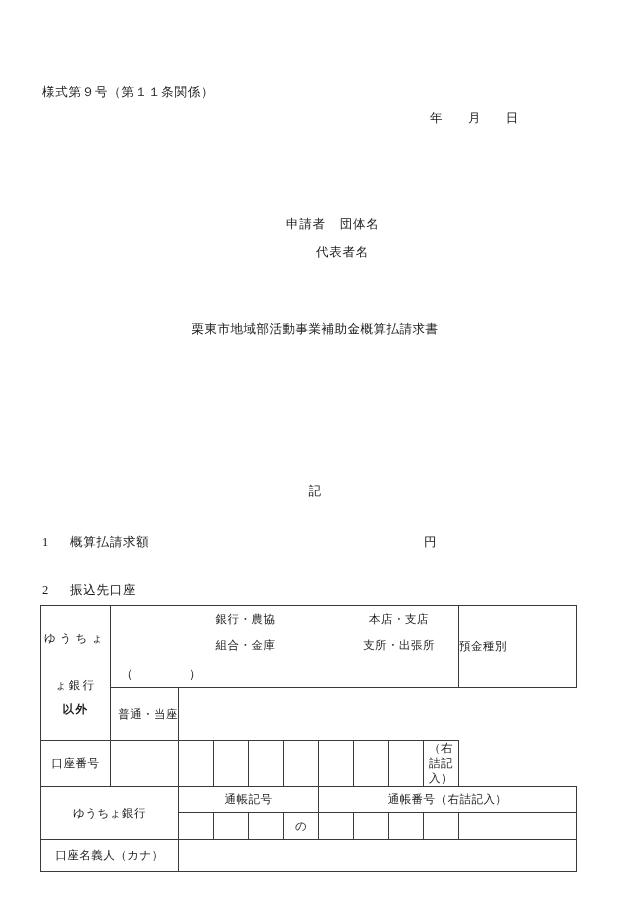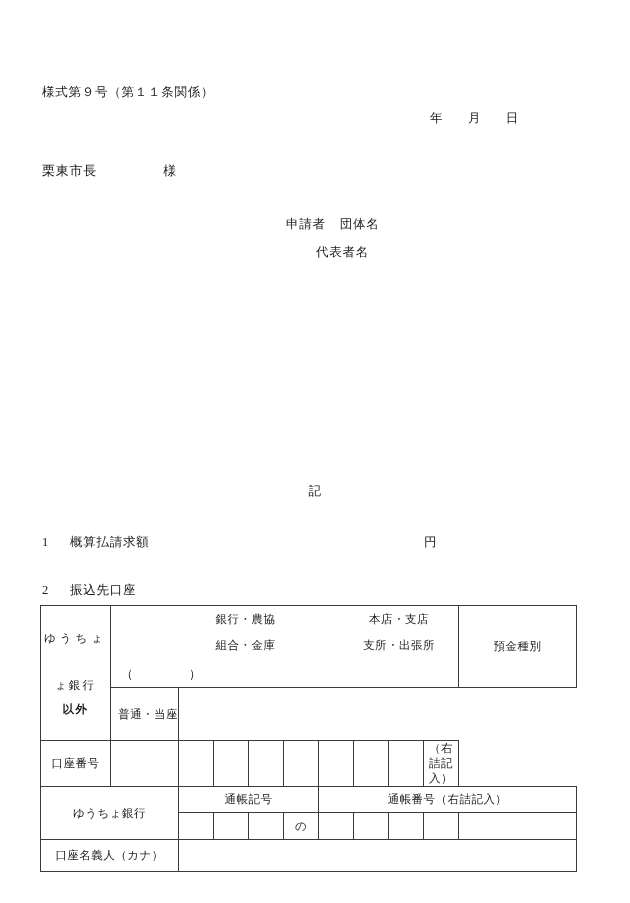--- a/index.html
+++ b/index.html
@@ -175,30 +175,27 @@
 <div class="page">
 
   <div class="abs form-no jp">様式第９号（第１１条関係）</div>
 
   <div class="abs date-line jp">
     <span class="g">年</span>
     <span class="g">月</span>
     <span class="g">日</span>
   </div>
 
-  <div class="abs addressee jp">
-    <span>栗東市長</span>
-    <span class="sama">様</span>
-  </div>
 
   <div class="abs applicant-1 jp">
     <span>申請者</span><span class="sp"></span><span>団体名</span>
   </div>
   <div class="abs applicant-2 jp">代表者名</div>
 
+  <div class="abs doc-title jp">栗東市地域部活動事業補助金概算払請求書</div>
 
 
   <div class="abs ki-mark jp">記</div>
 
   <div class="abs item-1 jp">
     <span class="num">1</span><span>概算払請求額</span>
     <span class="yen">円</span>
   </div>
 
   <div class="abs item-2 jp">
@@ -233,21 +230,21 @@
           <span class="k-branch">本店・支店</span>
         </div>
         <div class="row-mid">
           <span class="k-type">組合・金庫</span>
           <span class="k-branch">支所・出張所</span>
         </div>
         <div class="paren">
           <span>（</span><span class="gap"></span><span>）</span>
         </div>
       </td>
-      <td class="yokin-head cell-pad" style="text-align:center">預金種別</td>
+      <td class="yokin-head cell-pad" style="text-align:left">預金種別</td>
     </tr>
 
     <tr>
       <td class="yokin-body cell-pad" style="text-align:right">普通・当座</td>
     </tr>
 
     <tr>
       <td class="ko-label">口座番号</td>
       <td class="num-box"></td>
       <td class="num-box"></td>

